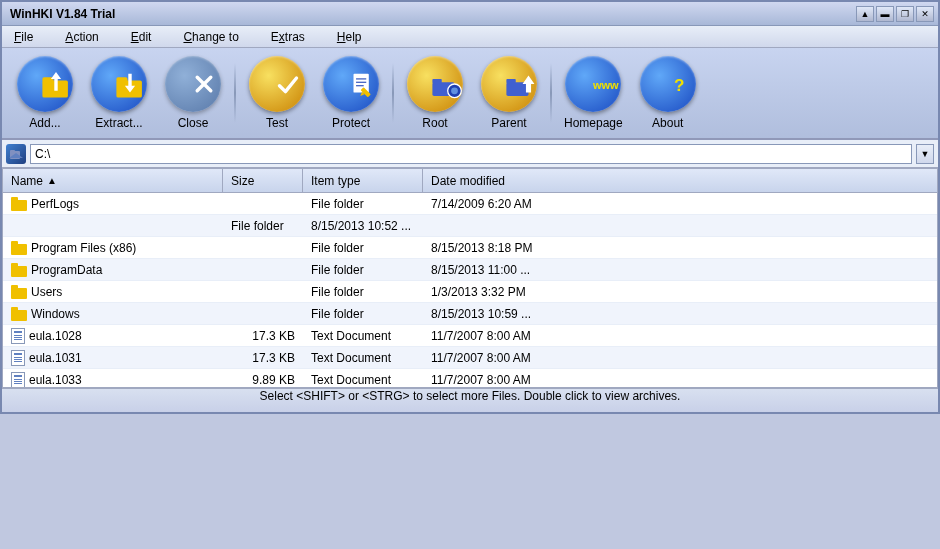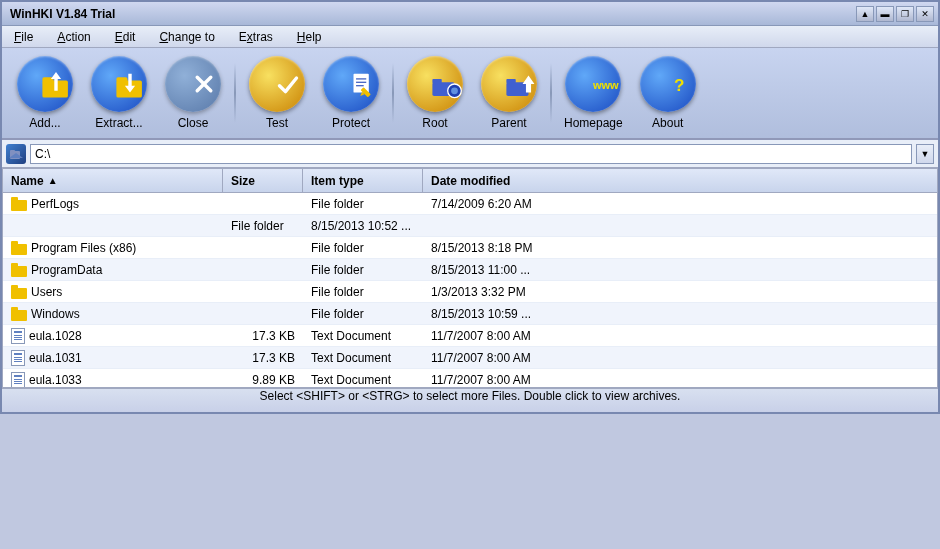--- a/index.html
+++ b/index.html
@@ -45,21 +45,21 @@
       color: #000;
     }
 
     
     #menu-bar {
       background: linear-gradient(to bottom, #e8eef8, #d0d8ec);
       height: 22px;
       display: flex;
       align-items: center;
       padding: 0 4px;
-      gap: 8px;
+      gap: 16px;
       border-bottom: 1px solid #a0a8c0;
     }
     .menu-item {
       padding: 2px 8px;
       font-size: 12px;
       color: #000;
       cursor: pointer;
     }
     .menu-item u { text-decoration: underline; }
 
@@ -170,21 +170,21 @@
       grid-template-columns: 220px 80px 120px 1fr;
       background: linear-gradient(to bottom, #e0e8f8, #c8d4ec);
       border-bottom: 1px solid #a0a8c0;
       height: 24px;
     }
     .col-header {
       display: flex;
       align-items: center;
       padding: 0 8px;
       font-size: 12px;
-      font-weight: bold;
+      font-weight: normal;
       border-right: 1px solid #a0a8c0;
       cursor: pointer;
     }
     .col-header:last-child { border-right: none; }
     .sort-arrow { margin-left: 4px; font-size: 10px; }
 
     #file-list {
       flex: 1;
       overflow-y: auto;
       overflow-x: hidden;

